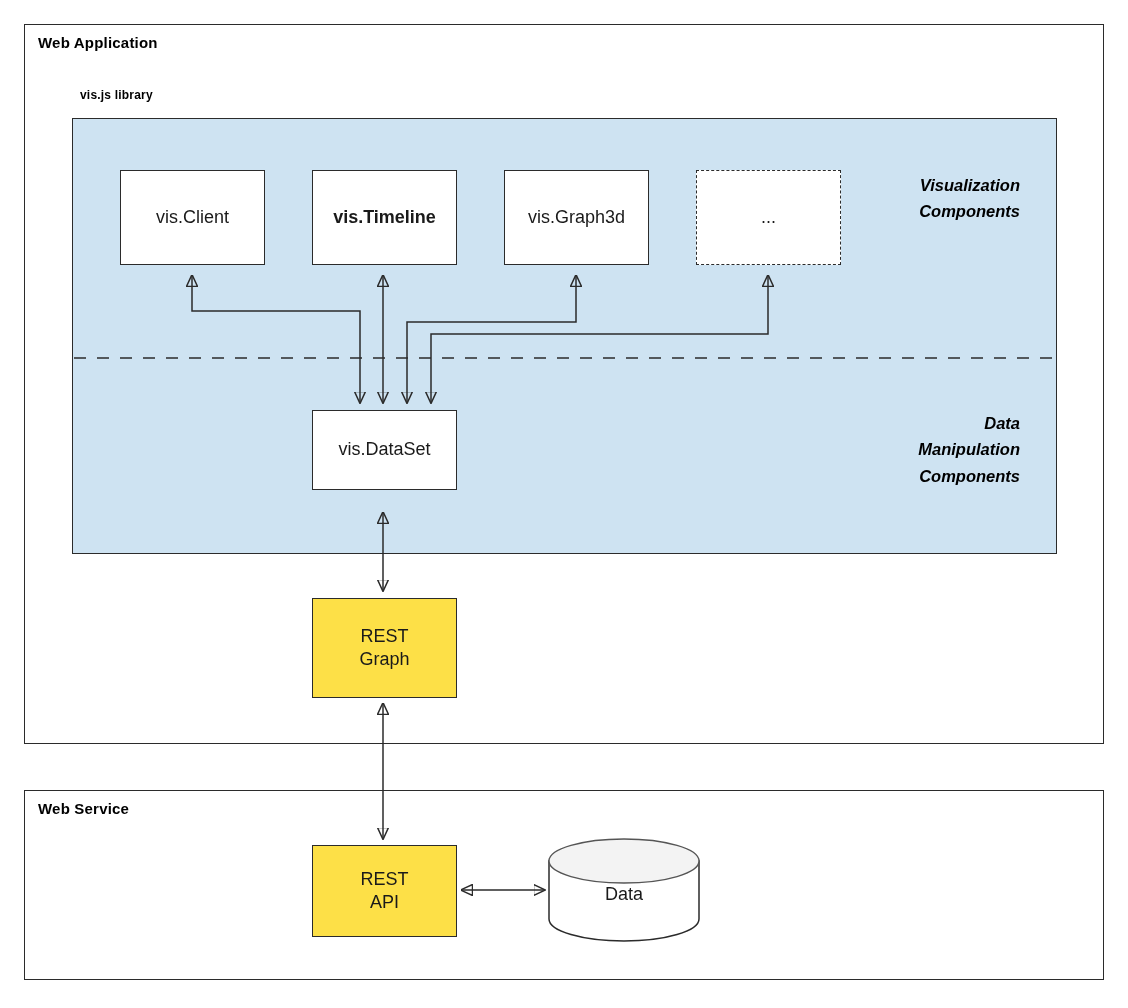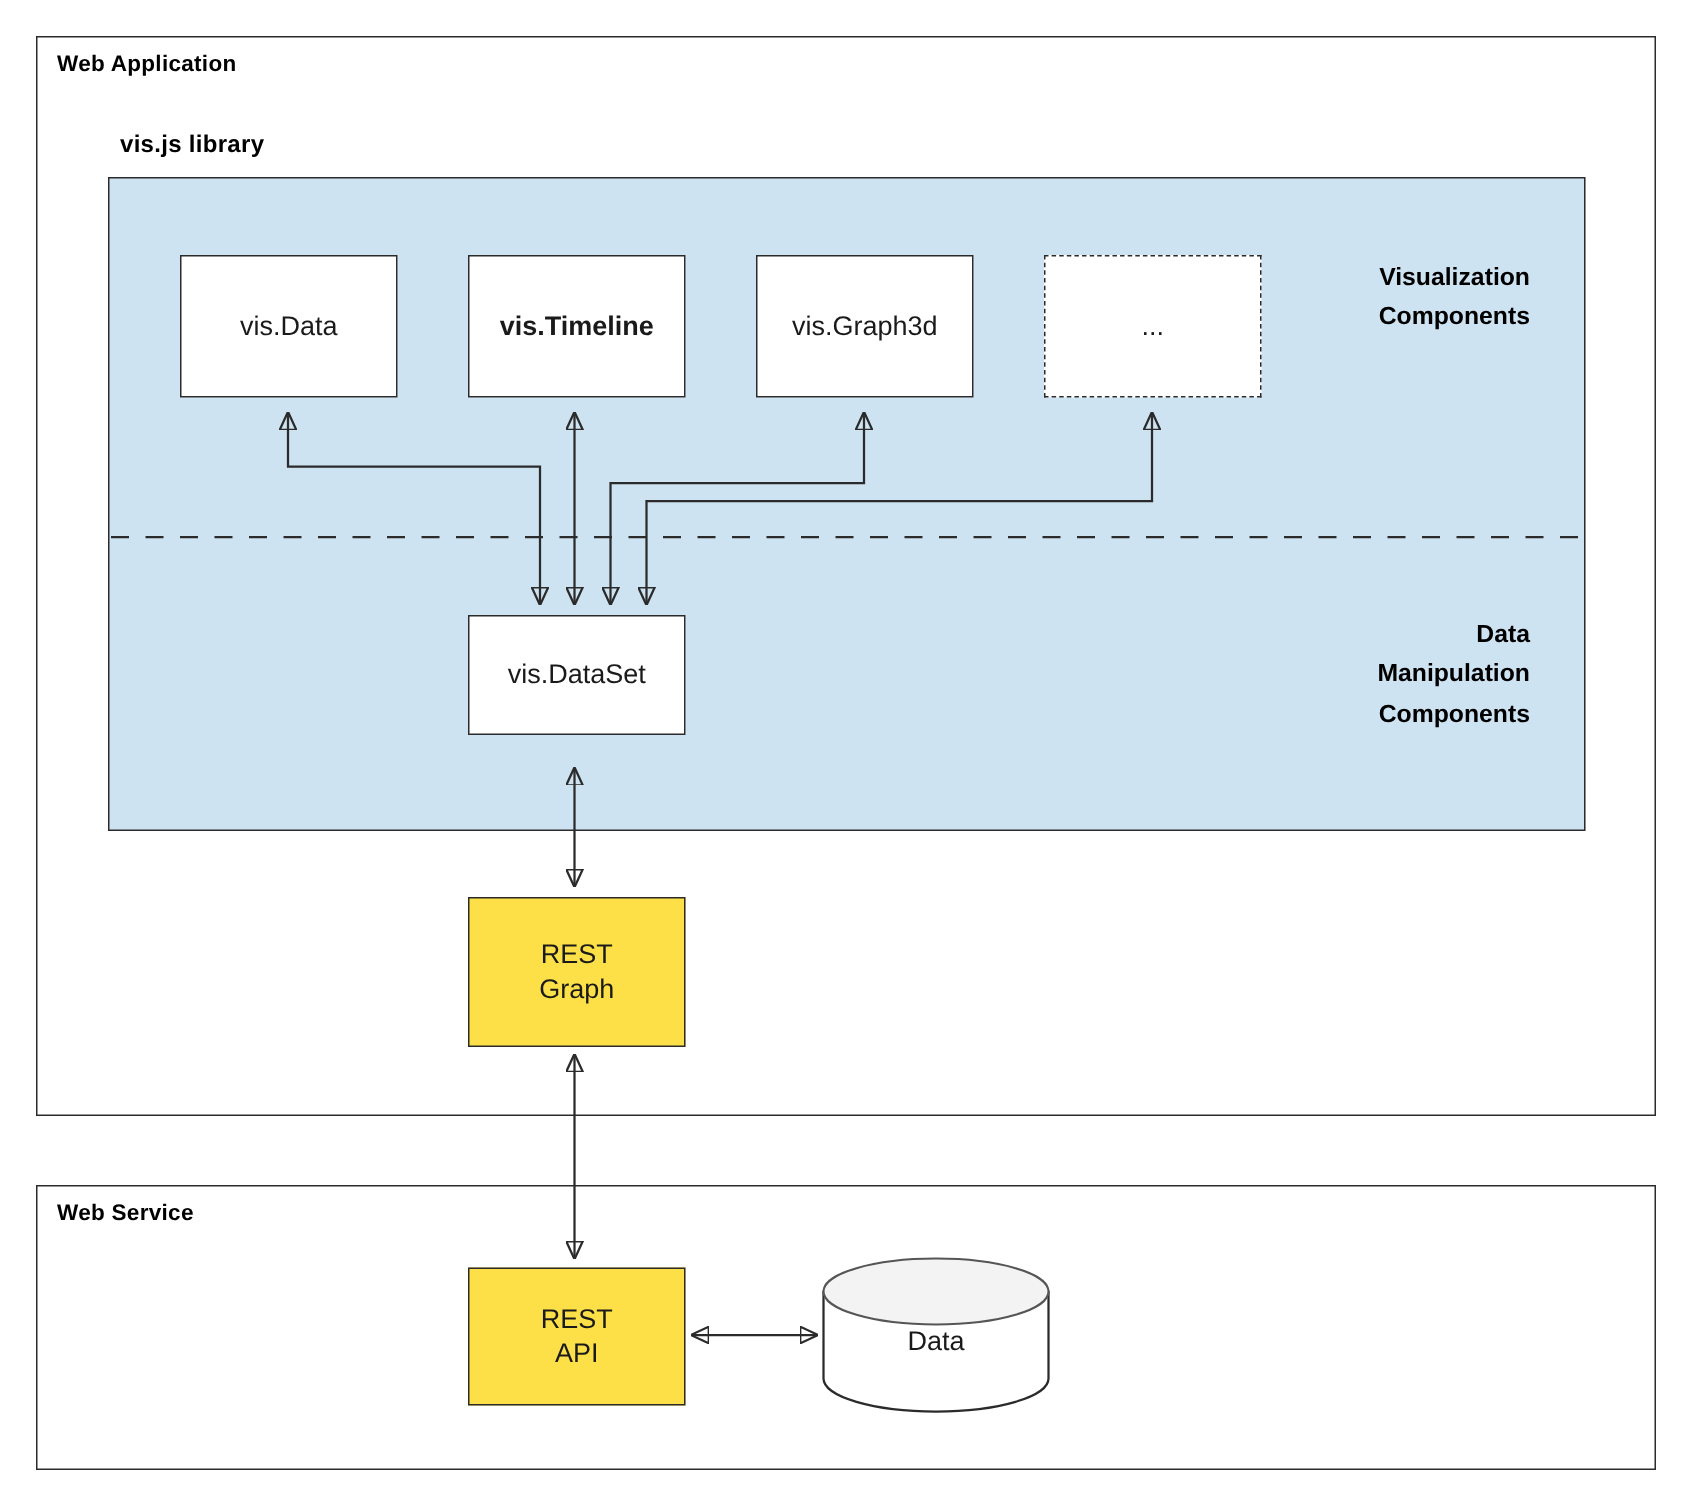--- a/index.html
+++ b/index.html
@@ -28,21 +28,21 @@
     position: absolute;
     font-weight: bold;
     font-size: 15px;
     color: #000000;
     white-space: nowrap;
     letter-spacing: 0.2px;
   }
   .section-title {
     position: absolute;
     font-weight: bold;
-    font-size: 16px;
+    font-size: 12px;
     color: #000000;
     white-space: nowrap;
     letter-spacing: 0.2px;
   }
   .panel {
     position: absolute;
     background: #cee3f2;
     border: 1.4px solid #2b2b2b;
     box-sizing: border-box;
   }
@@ -67,20 +67,21 @@
     background: #fde047;
   }
   .side-label {
     position: absolute;
     font-weight: bold;
     font-size: 16.5px;
     color: #000000;
     text-align: right;
     line-height: 1.6;
     white-space: nowrap;
+    font-style: italic;
   }
   .cyl-label {
     position: absolute;
     font-size: 18px;
     color: #1a1a1a;
     text-align: center;
     white-space: nowrap;
   }
   svg.edges {
     position: absolute;
@@ -167,21 +168,21 @@
 
     <path d="M 462 890 L 544 890" marker-start="url(#arrowStart)" marker-end="url(#arrowEnd)"></path>
 
     <g>
       <path class="cyl-body" d="M 549 861 L 549 919 A 75 22 0 0 0 699 919 L 699 861 Z"></path>
       <ellipse class="cyl-top" cx="624" cy="861" rx="75" ry="22"></ellipse>
     </g>
   </svg>
 
   <div class="node" style="left:120px; top:170px; width:145px; height:95px;">
-    <span>vis.Data</span>
+    <span>vis.Client</span>
   </div>
 
   <div class="node" style="left:312px; top:170px; width:145px; height:95px;font-weight:bold;">
     <span>vis.Timeline</span>
   </div>
 
   <div class="node" style="left:504px; top:170px; width:145px; height:95px;">
     <span>vis.Graph3d</span>
   </div>
 

